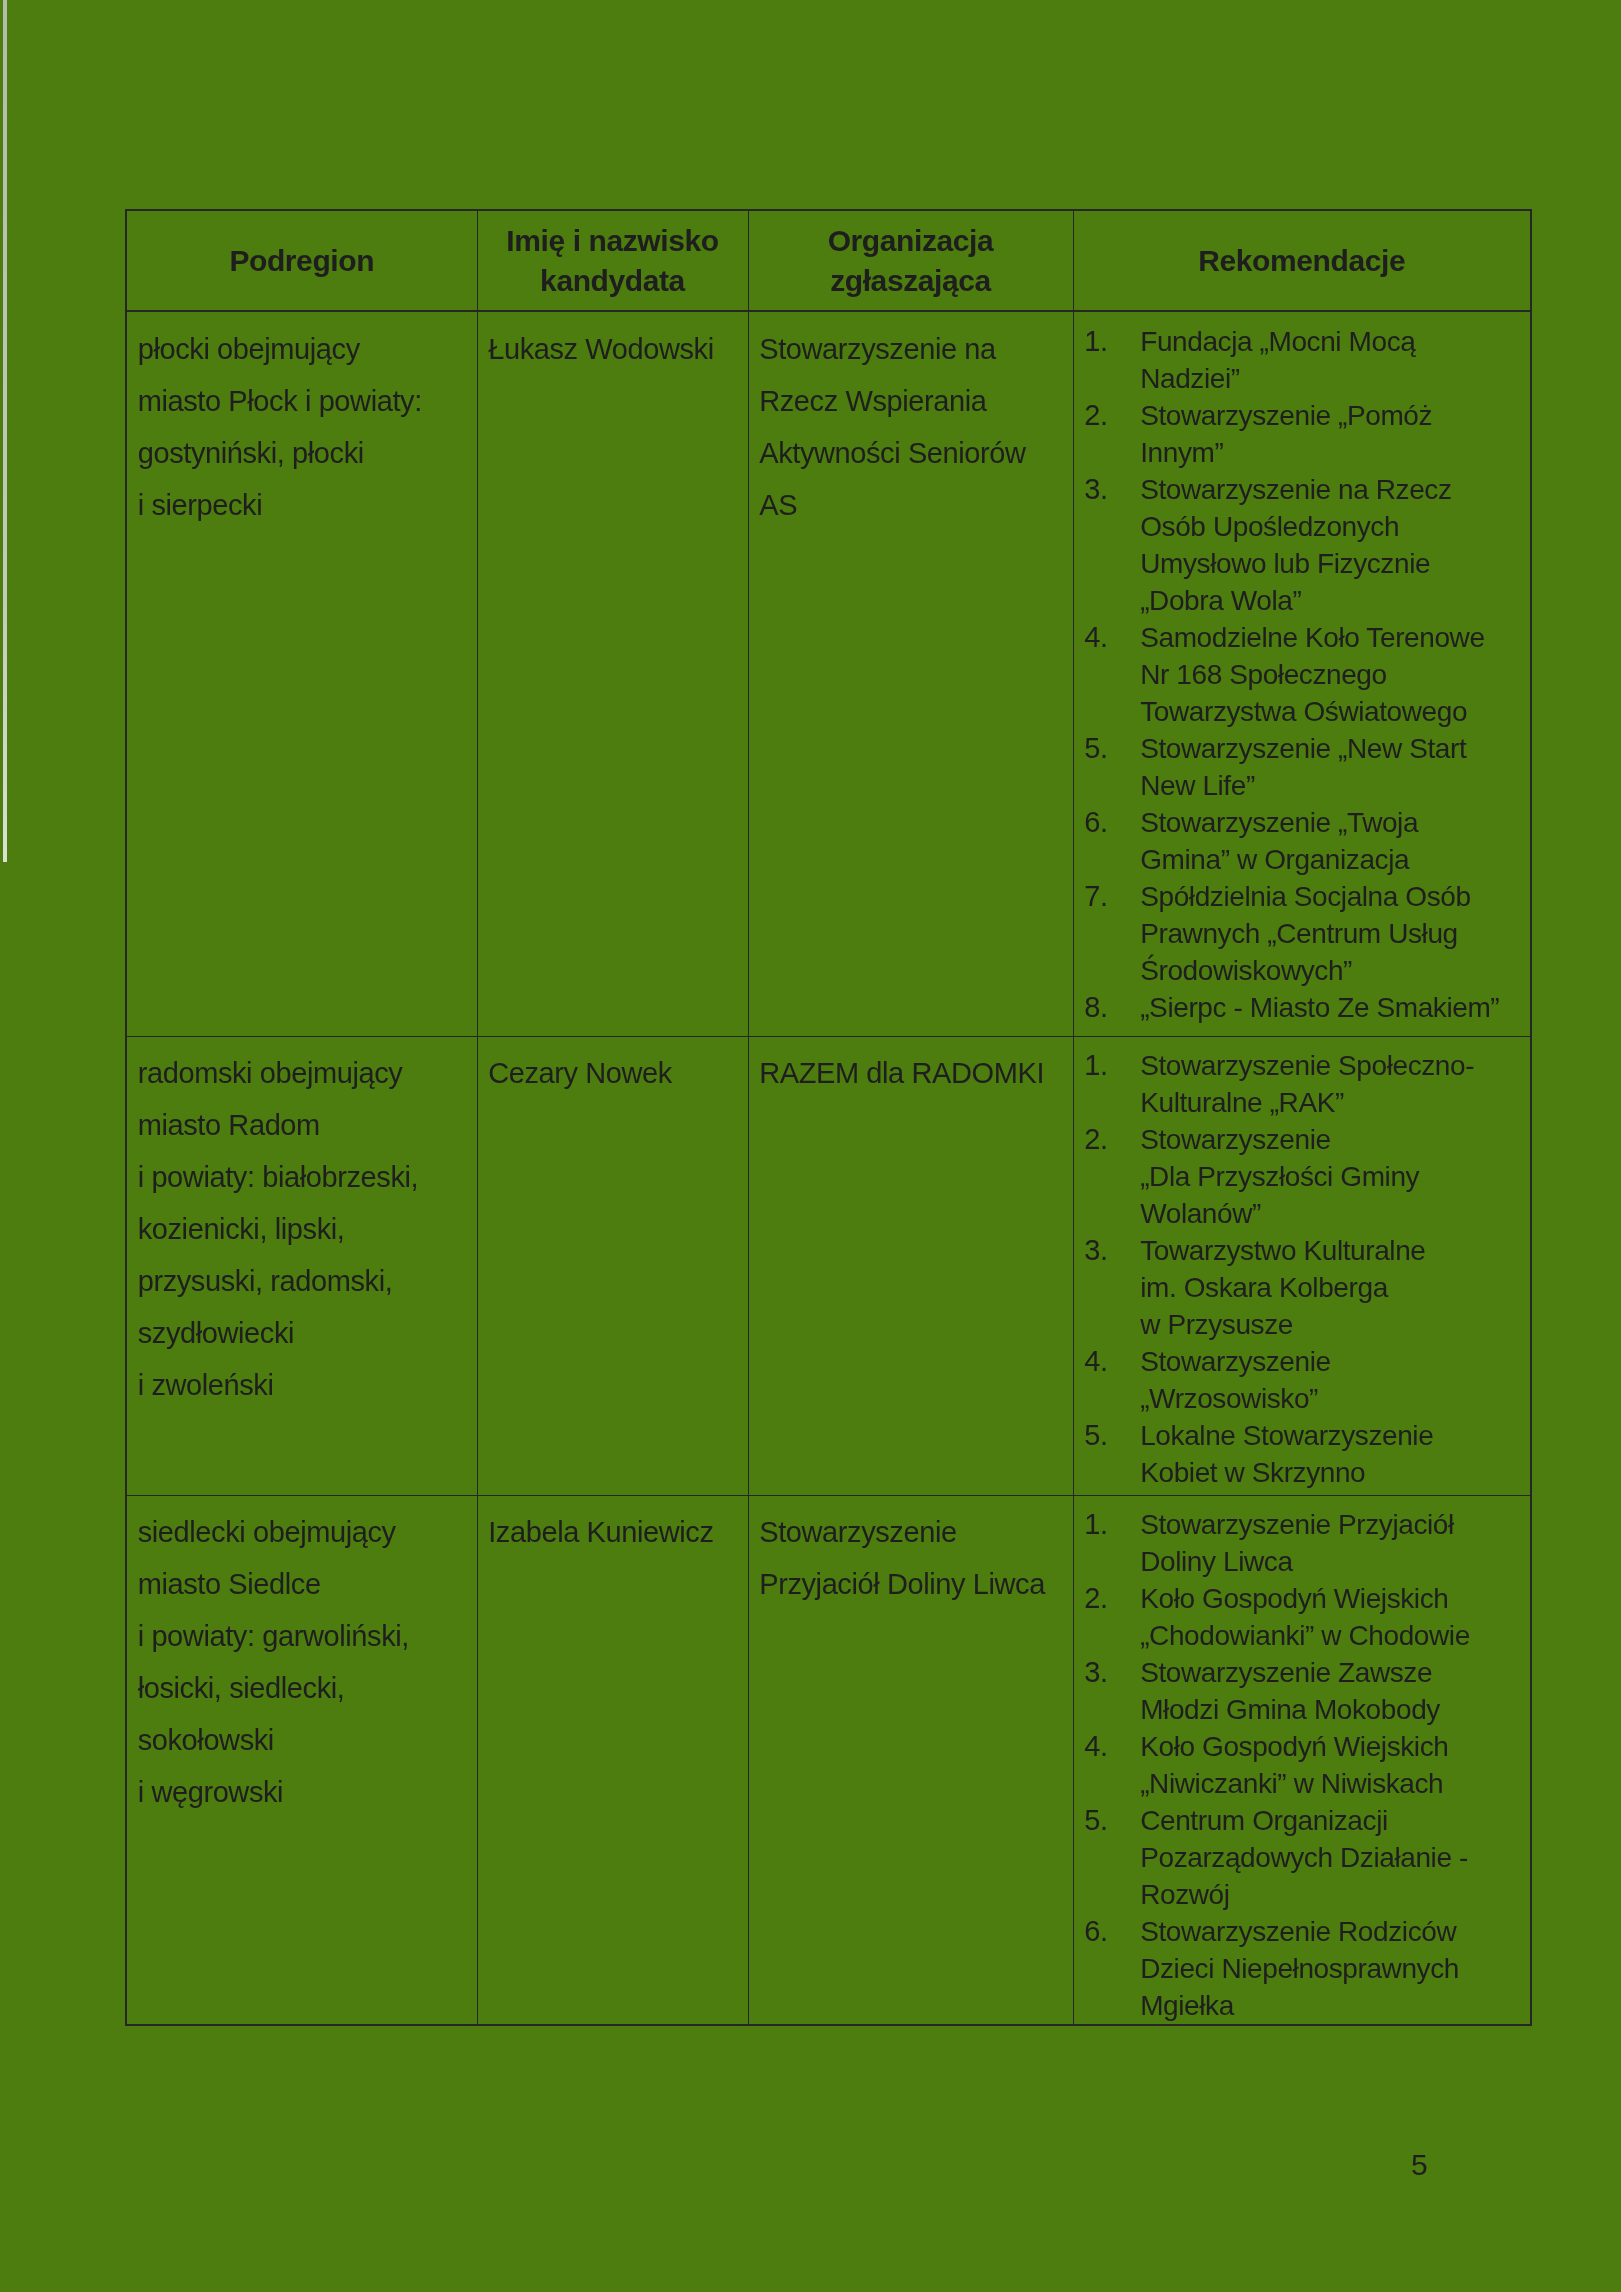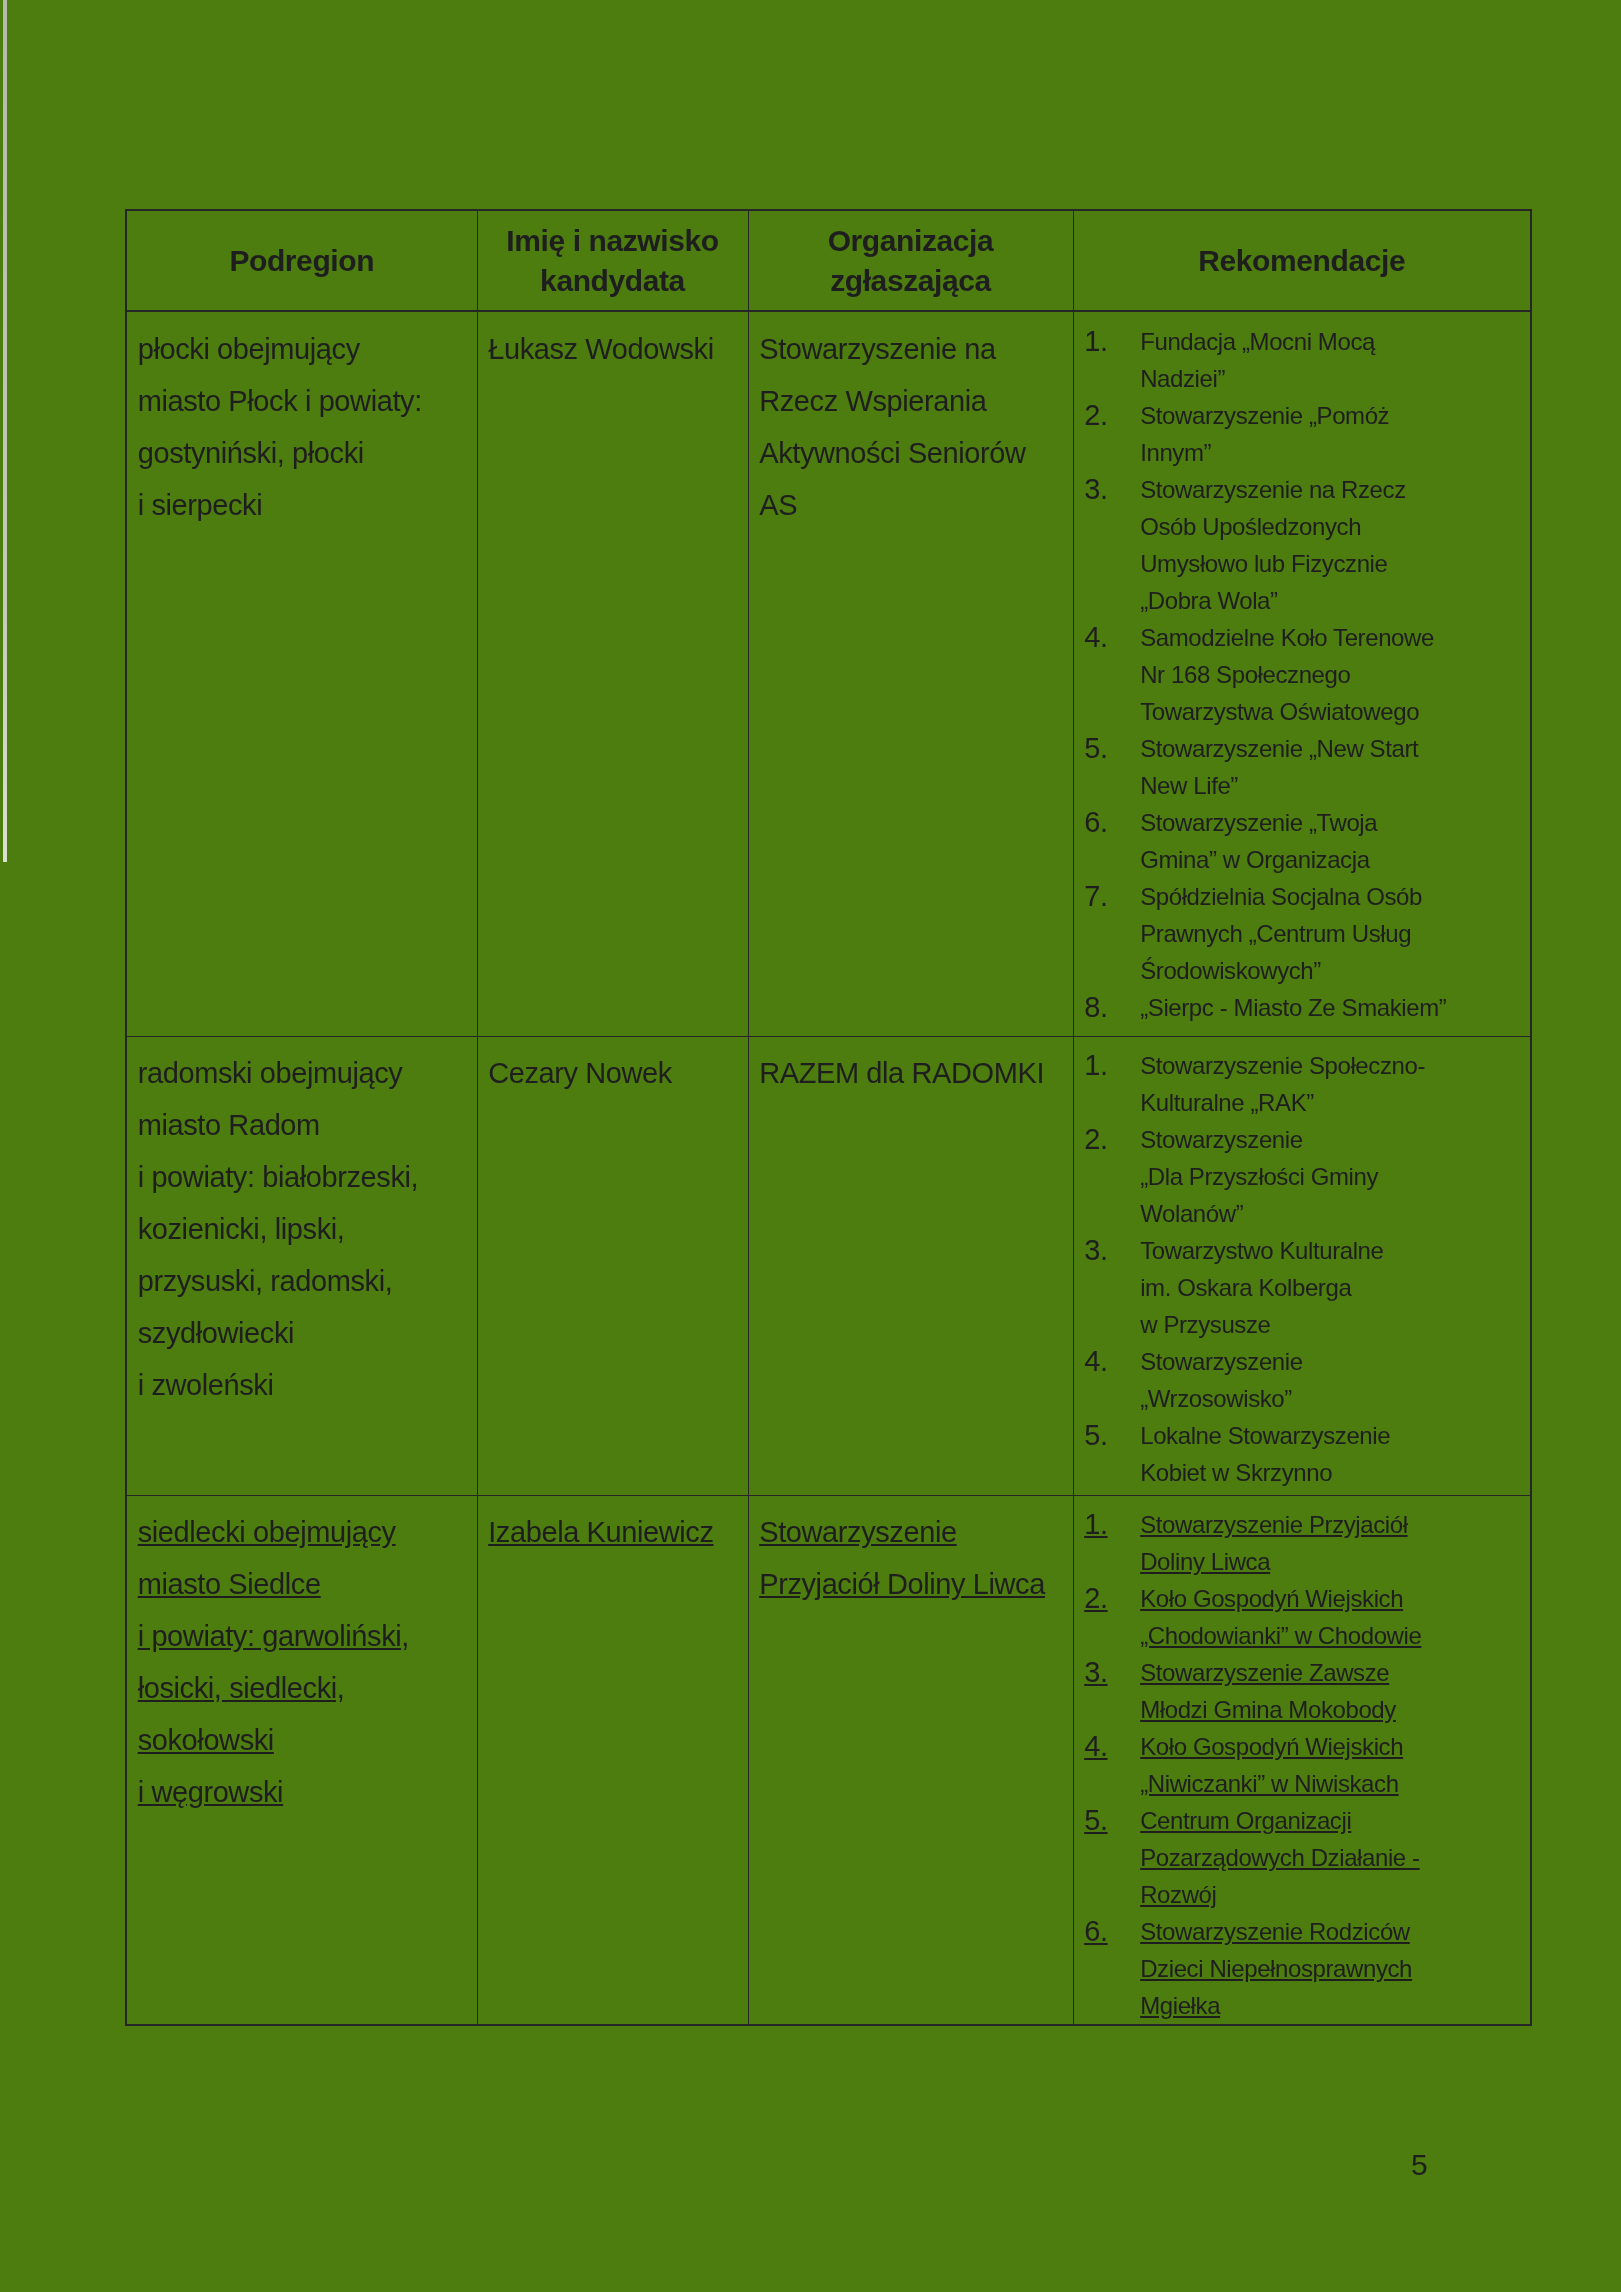--- a/index.html
+++ b/index.html
@@ -51,21 +51,21 @@
     text-align: center;
     font-weight: bold;
     font-size: 30px;
     line-height: 40px;
     white-space: pre-line;
     letter-spacing: -0.4px;
     border-bottom-width: 2.7px;
   }
   tr.r1 td { height: 725px; }
   tr.r2 td { height: 459px; }
-  tr.r3 td { height: 518px; text-decoration: underline; }
+  tr.r3 td { height: 518px; }
   td.cell {
     padding: 10.7px 5.4px 0 10.7px;
     font-size: 29px;
     letter-spacing: -0.4px;
   }
   td.podregion, td.org, td.kandydat {
     line-height: 52px;
     white-space: pre;
   }
   td.rec { padding-left: 10.7px; }
@@ -78,21 +78,21 @@
     display: flex;
     align-items: flex-start;
   }
   ol.rec-list .num {
     flex: 0 0 56px;
     font-size: 29px;
     line-height: 37px;
     letter-spacing: -0.4px;
   }
   ol.rec-list .txt {
-    font-size: 24px;
+    font-size: 28px;
     line-height: 37px;
     white-space: pre;
     letter-spacing: -0.4px;
   }
   .page-number {
     position: absolute;
     left: 1411px;
     top: 2148px;
     font-size: 30px;
     color: #1e1e1e;

